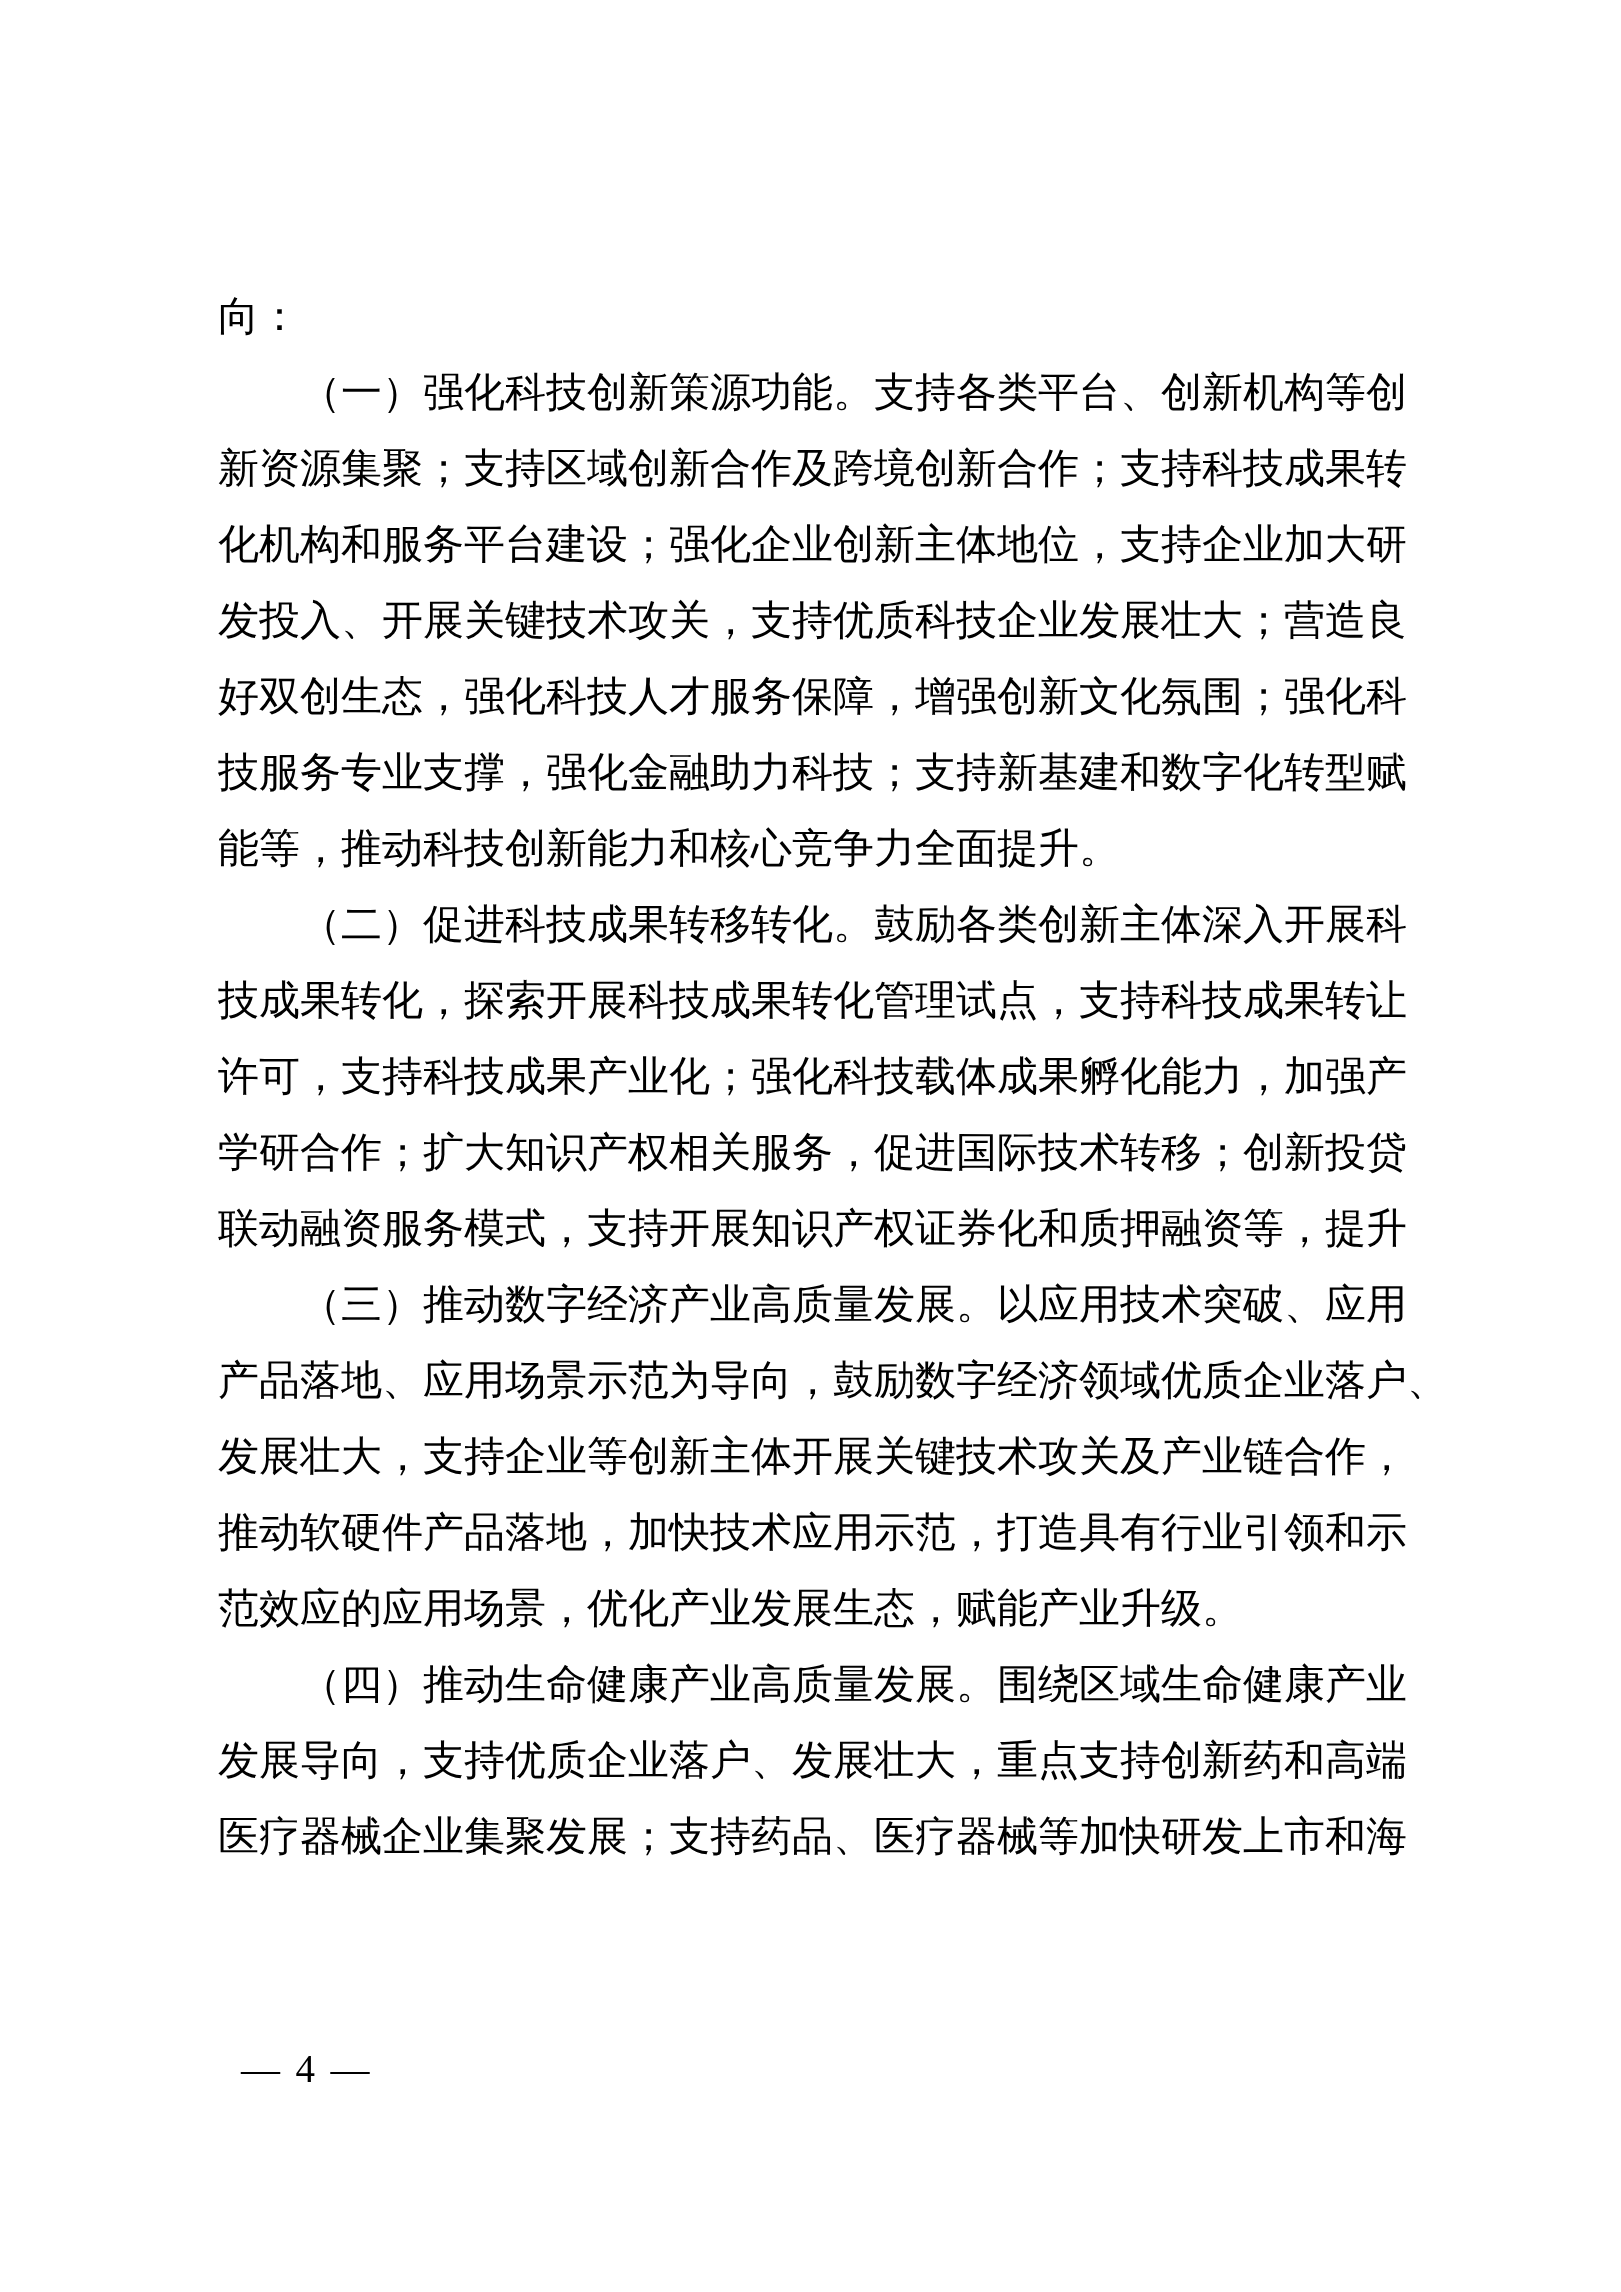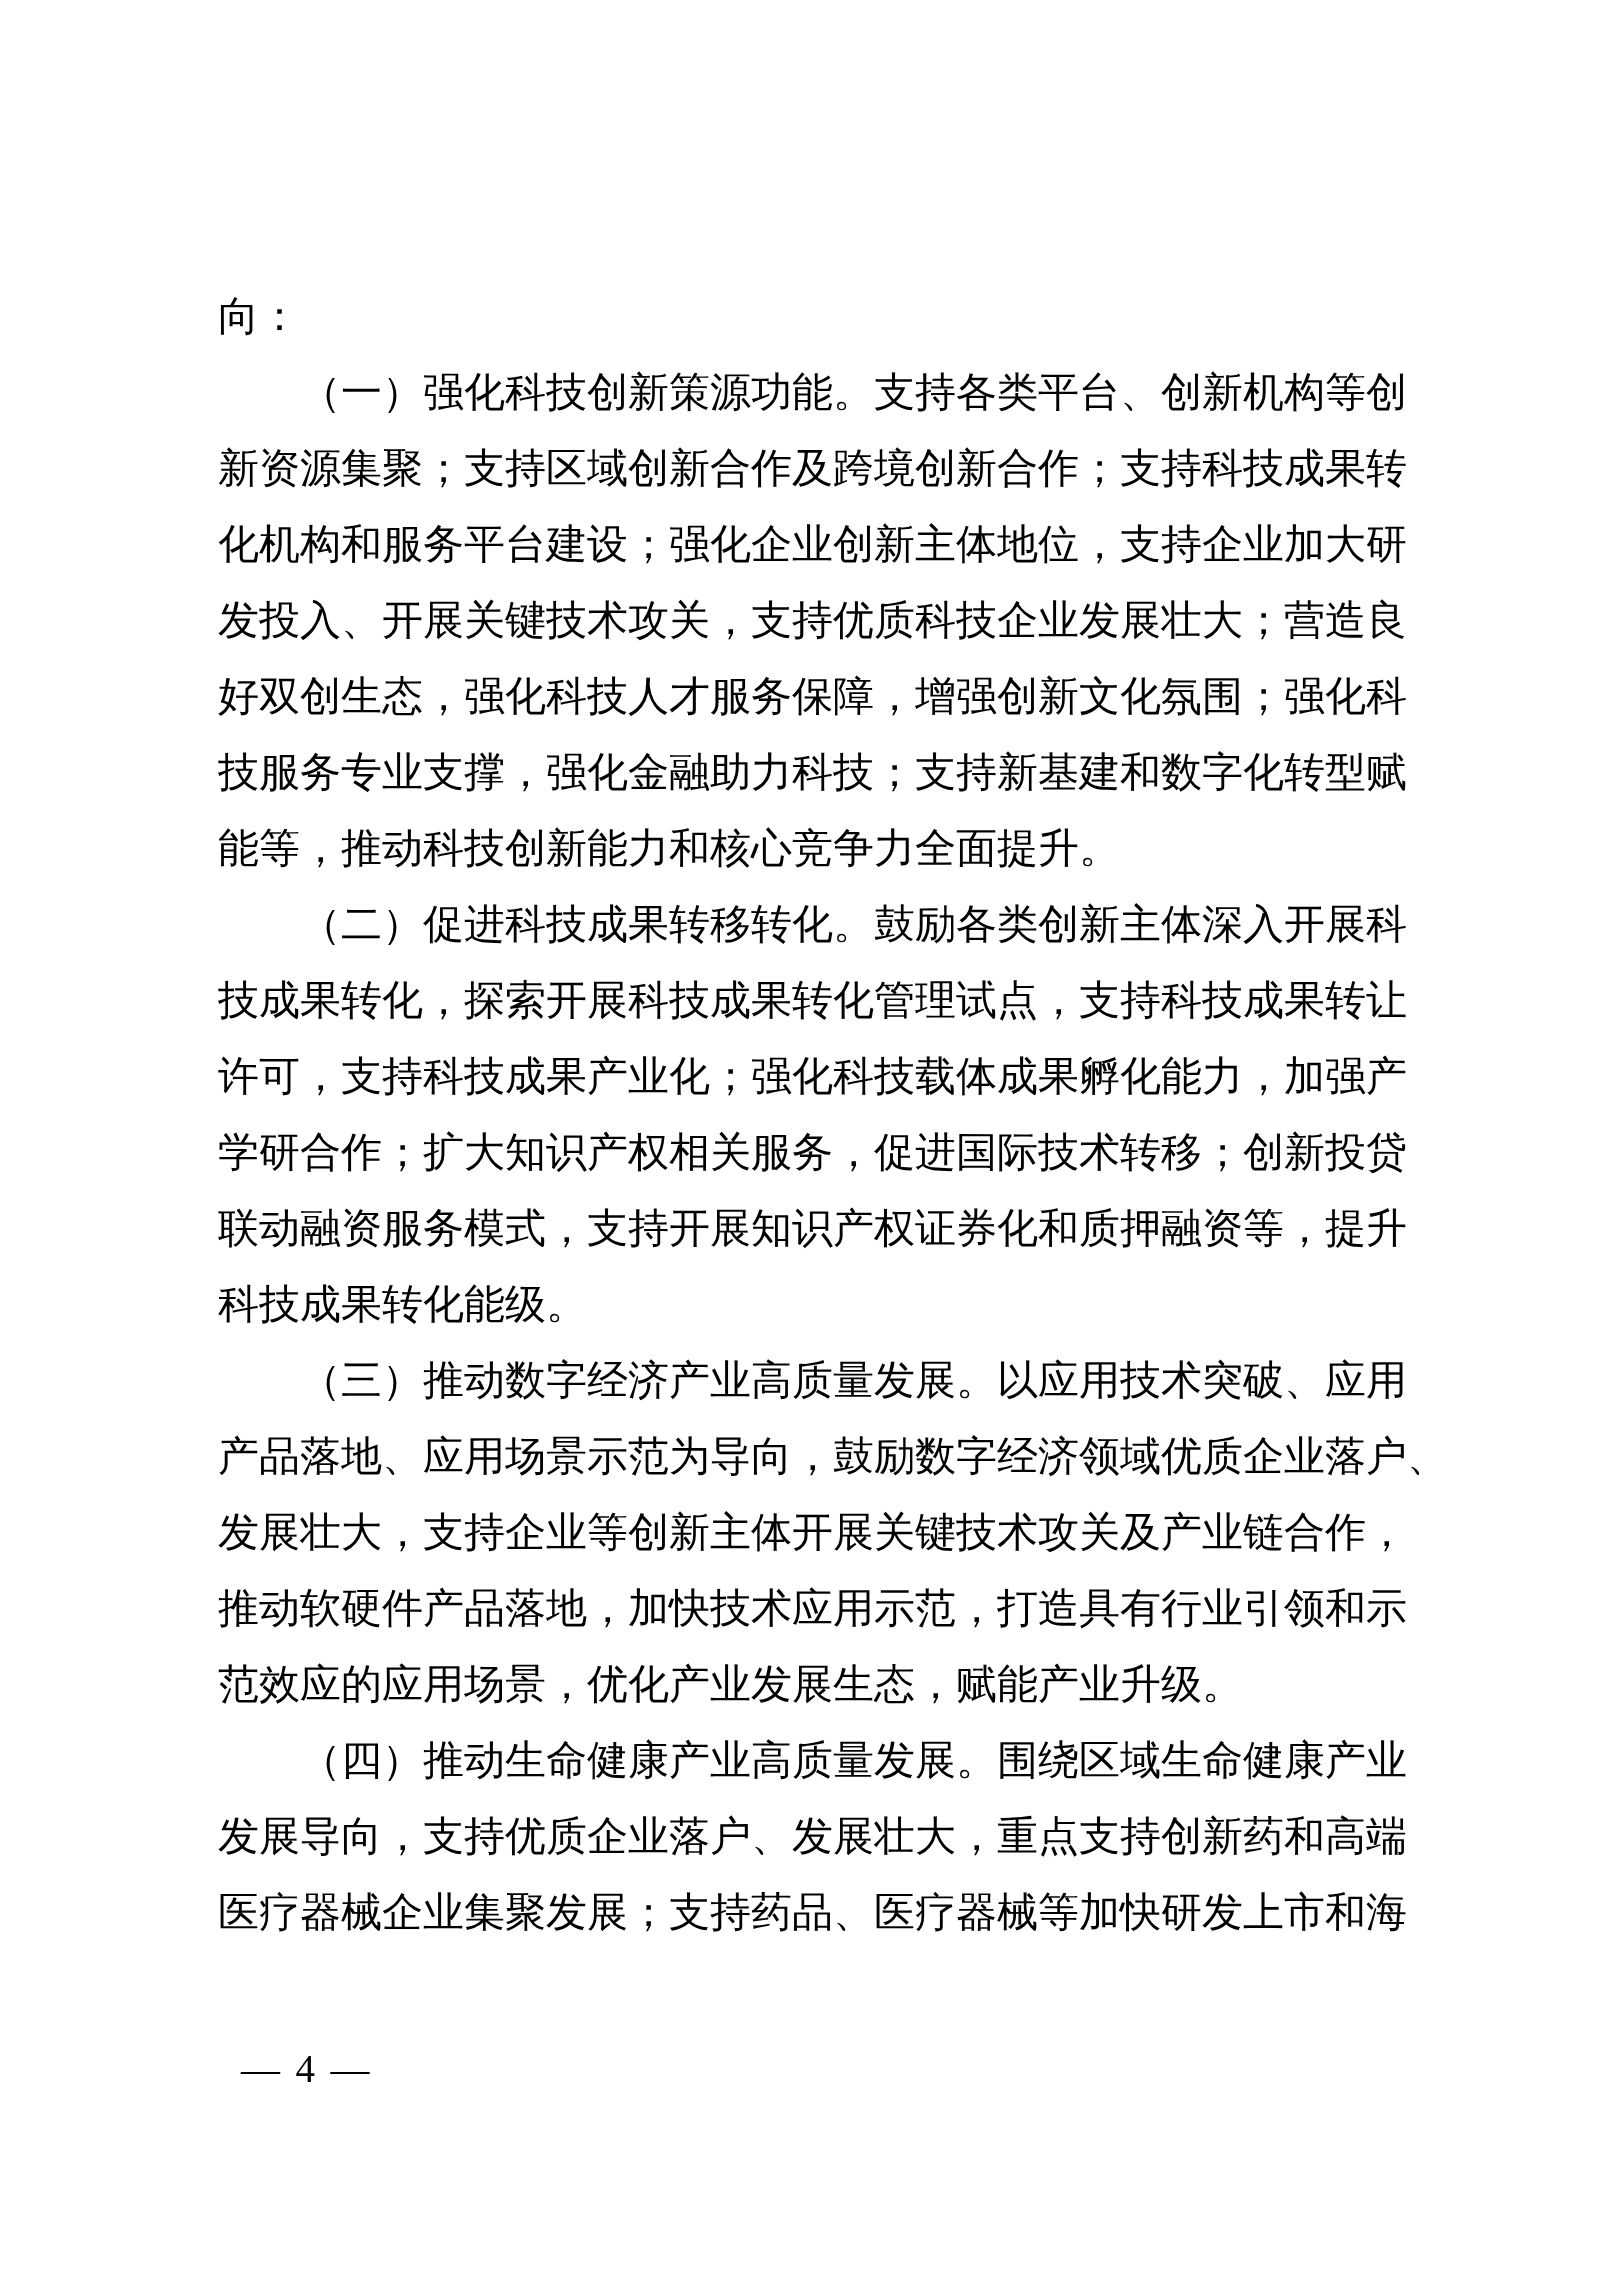--- a/index.html
+++ b/index.html
@@ -74,21 +74,20 @@
         <div class="line"><span class="ch">好</span><span class="ch">双</span><span class="ch">创</span><span class="ch">生</span><span class="ch">态</span><span class="ch">，</span><span class="ch">强</span><span class="ch">化</span><span class="ch">科</span><span class="ch">技</span><span class="ch">人</span><span class="ch">才</span><span class="ch">服</span><span class="ch">务</span><span class="ch">保</span><span class="ch">障</span><span class="ch">，</span><span class="ch">增</span><span class="ch">强</span><span class="ch">创</span><span class="ch">新</span><span class="ch">文</span><span class="ch">化</span><span class="ch">氛</span><span class="ch">围</span><span class="ch">；</span><span class="ch">强</span><span class="ch">化</span><span class="ch">科</span></div>
         <div class="line"><span class="ch">技</span><span class="ch">服</span><span class="ch">务</span><span class="ch">专</span><span class="ch">业</span><span class="ch">支</span><span class="ch">撑</span><span class="ch">，</span><span class="ch">强</span><span class="ch">化</span><span class="ch">金</span><span class="ch">融</span><span class="ch">助</span><span class="ch">力</span><span class="ch">科</span><span class="ch">技</span><span class="ch">；</span><span class="ch">支</span><span class="ch">持</span><span class="ch">新</span><span class="ch">基</span><span class="ch">建</span><span class="ch">和</span><span class="ch">数</span><span class="ch">字</span><span class="ch">化</span><span class="ch">转</span><span class="ch">型</span><span class="ch">赋</span></div>
         <div class="line"><span class="ch">能</span><span class="ch">等</span><span class="ch">，</span><span class="ch">推</span><span class="ch">动</span><span class="ch">科</span><span class="ch">技</span><span class="ch">创</span><span class="ch">新</span><span class="ch">能</span><span class="ch">力</span><span class="ch">和</span><span class="ch">核</span><span class="ch">心</span><span class="ch">竞</span><span class="ch">争</span><span class="ch">力</span><span class="ch">全</span><span class="ch">面</span><span class="ch">提</span><span class="ch">升</span><span class="ch">。</span></div>
       </div>
       <div class="paragraph">
         <div class="line"><span class="indent"></span><span class="ch">（</span><span class="ch">二</span><span class="ch">）</span><span class="ch">促</span><span class="ch">进</span><span class="ch">科</span><span class="ch">技</span><span class="ch">成</span><span class="ch">果</span><span class="ch">转</span><span class="ch">移</span><span class="ch">转</span><span class="ch">化</span><span class="ch">。</span><span class="ch">鼓</span><span class="ch">励</span><span class="ch">各</span><span class="ch">类</span><span class="ch">创</span><span class="ch">新</span><span class="ch">主</span><span class="ch">体</span><span class="ch">深</span><span class="ch">入</span><span class="ch">开</span><span class="ch">展</span><span class="ch">科</span></div>
         <div class="line"><span class="ch">技</span><span class="ch">成</span><span class="ch">果</span><span class="ch">转</span><span class="ch">化</span><span class="ch">，</span><span class="ch">探</span><span class="ch">索</span><span class="ch">开</span><span class="ch">展</span><span class="ch">科</span><span class="ch">技</span><span class="ch">成</span><span class="ch">果</span><span class="ch">转</span><span class="ch">化</span><span class="ch">管</span><span class="ch">理</span><span class="ch">试</span><span class="ch">点</span><span class="ch">，</span><span class="ch">支</span><span class="ch">持</span><span class="ch">科</span><span class="ch">技</span><span class="ch">成</span><span class="ch">果</span><span class="ch">转</span><span class="ch">让</span></div>
         <div class="line"><span class="ch">许</span><span class="ch">可</span><span class="ch">，</span><span class="ch">支</span><span class="ch">持</span><span class="ch">科</span><span class="ch">技</span><span class="ch">成</span><span class="ch">果</span><span class="ch">产</span><span class="ch">业</span><span class="ch">化</span><span class="ch">；</span><span class="ch">强</span><span class="ch">化</span><span class="ch">科</span><span class="ch">技</span><span class="ch">载</span><span class="ch">体</span><span class="ch">成</span><span class="ch">果</span><span class="ch">孵</span><span class="ch">化</span><span class="ch">能</span><span class="ch">力</span><span class="ch">，</span><span class="ch">加</span><span class="ch">强</span><span class="ch">产</span></div>
         <div class="line"><span class="ch">学</span><span class="ch">研</span><span class="ch">合</span><span class="ch">作</span><span class="ch">；</span><span class="ch">扩</span><span class="ch">大</span><span class="ch">知</span><span class="ch">识</span><span class="ch">产</span><span class="ch">权</span><span class="ch">相</span><span class="ch">关</span><span class="ch">服</span><span class="ch">务</span><span class="ch">，</span><span class="ch">促</span><span class="ch">进</span><span class="ch">国</span><span class="ch">际</span><span class="ch">技</span><span class="ch">术</span><span class="ch">转</span><span class="ch">移</span><span class="ch">；</span><span class="ch">创</span><span class="ch">新</span><span class="ch">投</span><span class="ch">贷</span></div>
         <div class="line"><span class="ch">联</span><span class="ch">动</span><span class="ch">融</span><span class="ch">资</span><span class="ch">服</span><span class="ch">务</span><span class="ch">模</span><span class="ch">式</span><span class="ch">，</span><span class="ch">支</span><span class="ch">持</span><span class="ch">开</span><span class="ch">展</span><span class="ch">知</span><span class="ch">识</span><span class="ch">产</span><span class="ch">权</span><span class="ch">证</span><span class="ch">券</span><span class="ch">化</span><span class="ch">和</span><span class="ch">质</span><span class="ch">押</span><span class="ch">融</span><span class="ch">资</span><span class="ch">等</span><span class="ch">，</span><span class="ch">提</span><span class="ch">升</span></div>
-        <div class="line"><span class="ch">科</span><span class="ch">技</span><span class="ch">成</span><span class="ch">果</span><span class="ch">转</span><span class="ch">化</span><span class="ch">能</span><span class="ch">级</span><span class="ch">。</span></div>
       </div>
       <div class="paragraph">
         <div class="line"><span class="indent"></span><span class="ch">（</span><span class="ch">三</span><span class="ch">）</span><span class="ch">推</span><span class="ch">动</span><span class="ch">数</span><span class="ch">字</span><span class="ch">经</span><span class="ch">济</span><span class="ch">产</span><span class="ch">业</span><span class="ch">高</span><span class="ch">质</span><span class="ch">量</span><span class="ch">发</span><span class="ch">展</span><span class="ch">。</span><span class="ch">以</span><span class="ch">应</span><span class="ch">用</span><span class="ch">技</span><span class="ch">术</span><span class="ch">突</span><span class="ch">破</span><span class="ch">、</span><span class="ch">应</span><span class="ch">用</span></div>
         <div class="line"><span class="ch">产</span><span class="ch">品</span><span class="ch">落</span><span class="ch">地</span><span class="ch">、</span><span class="ch">应</span><span class="ch">用</span><span class="ch">场</span><span class="ch">景</span><span class="ch">示</span><span class="ch">范</span><span class="ch">为</span><span class="ch">导</span><span class="ch">向</span><span class="ch">，</span><span class="ch">鼓</span><span class="ch">励</span><span class="ch">数</span><span class="ch">字</span><span class="ch">经</span><span class="ch">济</span><span class="ch">领</span><span class="ch">域</span><span class="ch">优</span><span class="ch">质</span><span class="ch">企</span><span class="ch">业</span><span class="ch">落</span><span class="ch">户</span><span class="ch">、</span></div>
         <div class="line"><span class="ch">发</span><span class="ch">展</span><span class="ch">壮</span><span class="ch">大</span><span class="ch">，</span><span class="ch">支</span><span class="ch">持</span><span class="ch">企</span><span class="ch">业</span><span class="ch">等</span><span class="ch">创</span><span class="ch">新</span><span class="ch">主</span><span class="ch">体</span><span class="ch">开</span><span class="ch">展</span><span class="ch">关</span><span class="ch">键</span><span class="ch">技</span><span class="ch">术</span><span class="ch">攻</span><span class="ch">关</span><span class="ch">及</span><span class="ch">产</span><span class="ch">业</span><span class="ch">链</span><span class="ch">合</span><span class="ch">作</span><span class="ch">，</span></div>
         <div class="line"><span class="ch">推</span><span class="ch">动</span><span class="ch">软</span><span class="ch">硬</span><span class="ch">件</span><span class="ch">产</span><span class="ch">品</span><span class="ch">落</span><span class="ch">地</span><span class="ch">，</span><span class="ch">加</span><span class="ch">快</span><span class="ch">技</span><span class="ch">术</span><span class="ch">应</span><span class="ch">用</span><span class="ch">示</span><span class="ch">范</span><span class="ch">，</span><span class="ch">打</span><span class="ch">造</span><span class="ch">具</span><span class="ch">有</span><span class="ch">行</span><span class="ch">业</span><span class="ch">引</span><span class="ch">领</span><span class="ch">和</span><span class="ch">示</span></div>
         <div class="line"><span class="ch">范</span><span class="ch">效</span><span class="ch">应</span><span class="ch">的</span><span class="ch">应</span><span class="ch">用</span><span class="ch">场</span><span class="ch">景</span><span class="ch">，</span><span class="ch">优</span><span class="ch">化</span><span class="ch">产</span><span class="ch">业</span><span class="ch">发</span><span class="ch">展</span><span class="ch">生</span><span class="ch">态</span><span class="ch">，</span><span class="ch">赋</span><span class="ch">能</span><span class="ch">产</span><span class="ch">业</span><span class="ch">升</span><span class="ch">级</span><span class="ch">。</span></div>
       </div>
       <div class="paragraph">
         <div class="line"><span class="indent"></span><span class="ch">（</span><span class="ch">四</span><span class="ch">）</span><span class="ch">推</span><span class="ch">动</span><span class="ch">生</span><span class="ch">命</span><span class="ch">健</span><span class="ch">康</span><span class="ch">产</span><span class="ch">业</span><span class="ch">高</span><span class="ch">质</span><span class="ch">量</span><span class="ch">发</span><span class="ch">展</span><span class="ch">。</span><span class="ch">围</span><span class="ch">绕</span><span class="ch">区</span><span class="ch">域</span><span class="ch">生</span><span class="ch">命</span><span class="ch">健</span><span class="ch">康</span><span class="ch">产</span><span class="ch">业</span></div>

